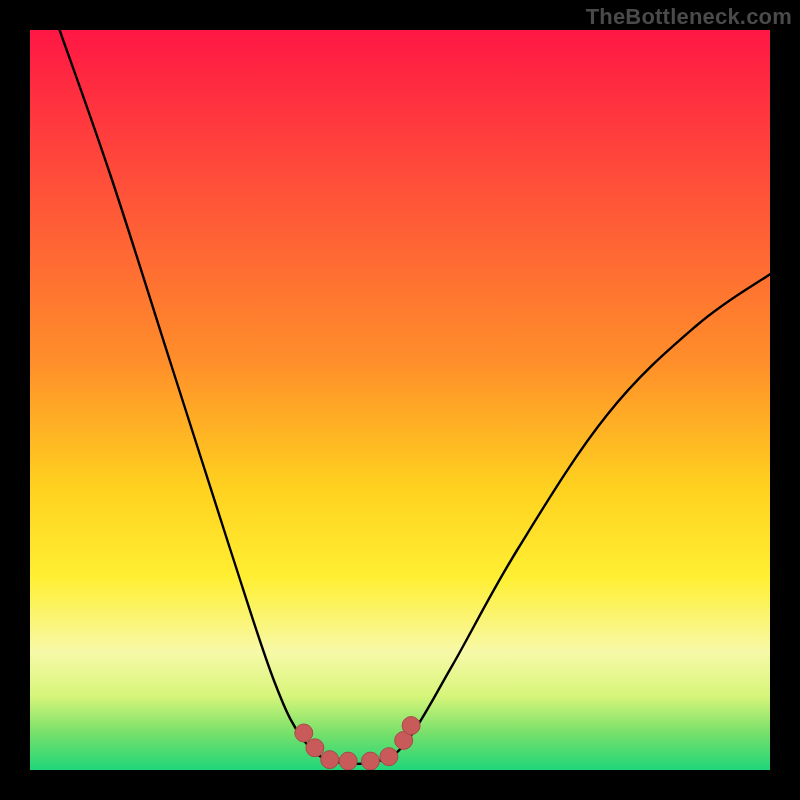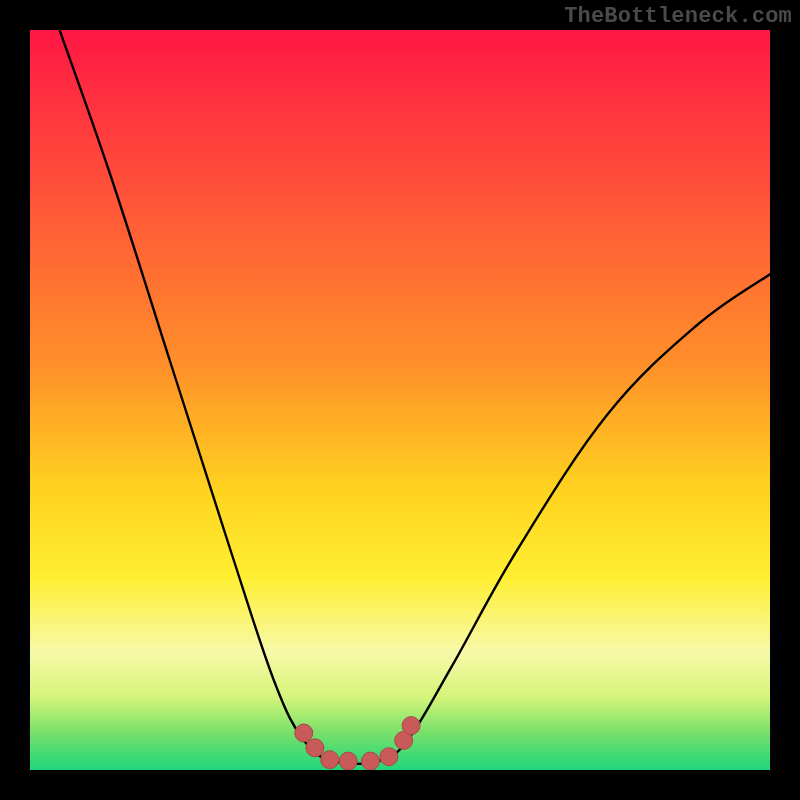--- a/index.html
+++ b/index.html
@@ -19,21 +19,21 @@
     height: 740px;
     overflow: hidden;
   }
   .watermark {
     position: absolute;
     top: 4px;
     right: 8px;
     color: #4a4a4a;
     font-size: 22px;
     font-weight: 600;
-    font-family: Liberation Mono, monospace;
+    font-family: Liberation Sans, sans-serif;
     z-index: 10;
     letter-spacing: 0.2px;
   }
   svg {
     display: block;
   }
 </style>
 </head>
 <body>
 

